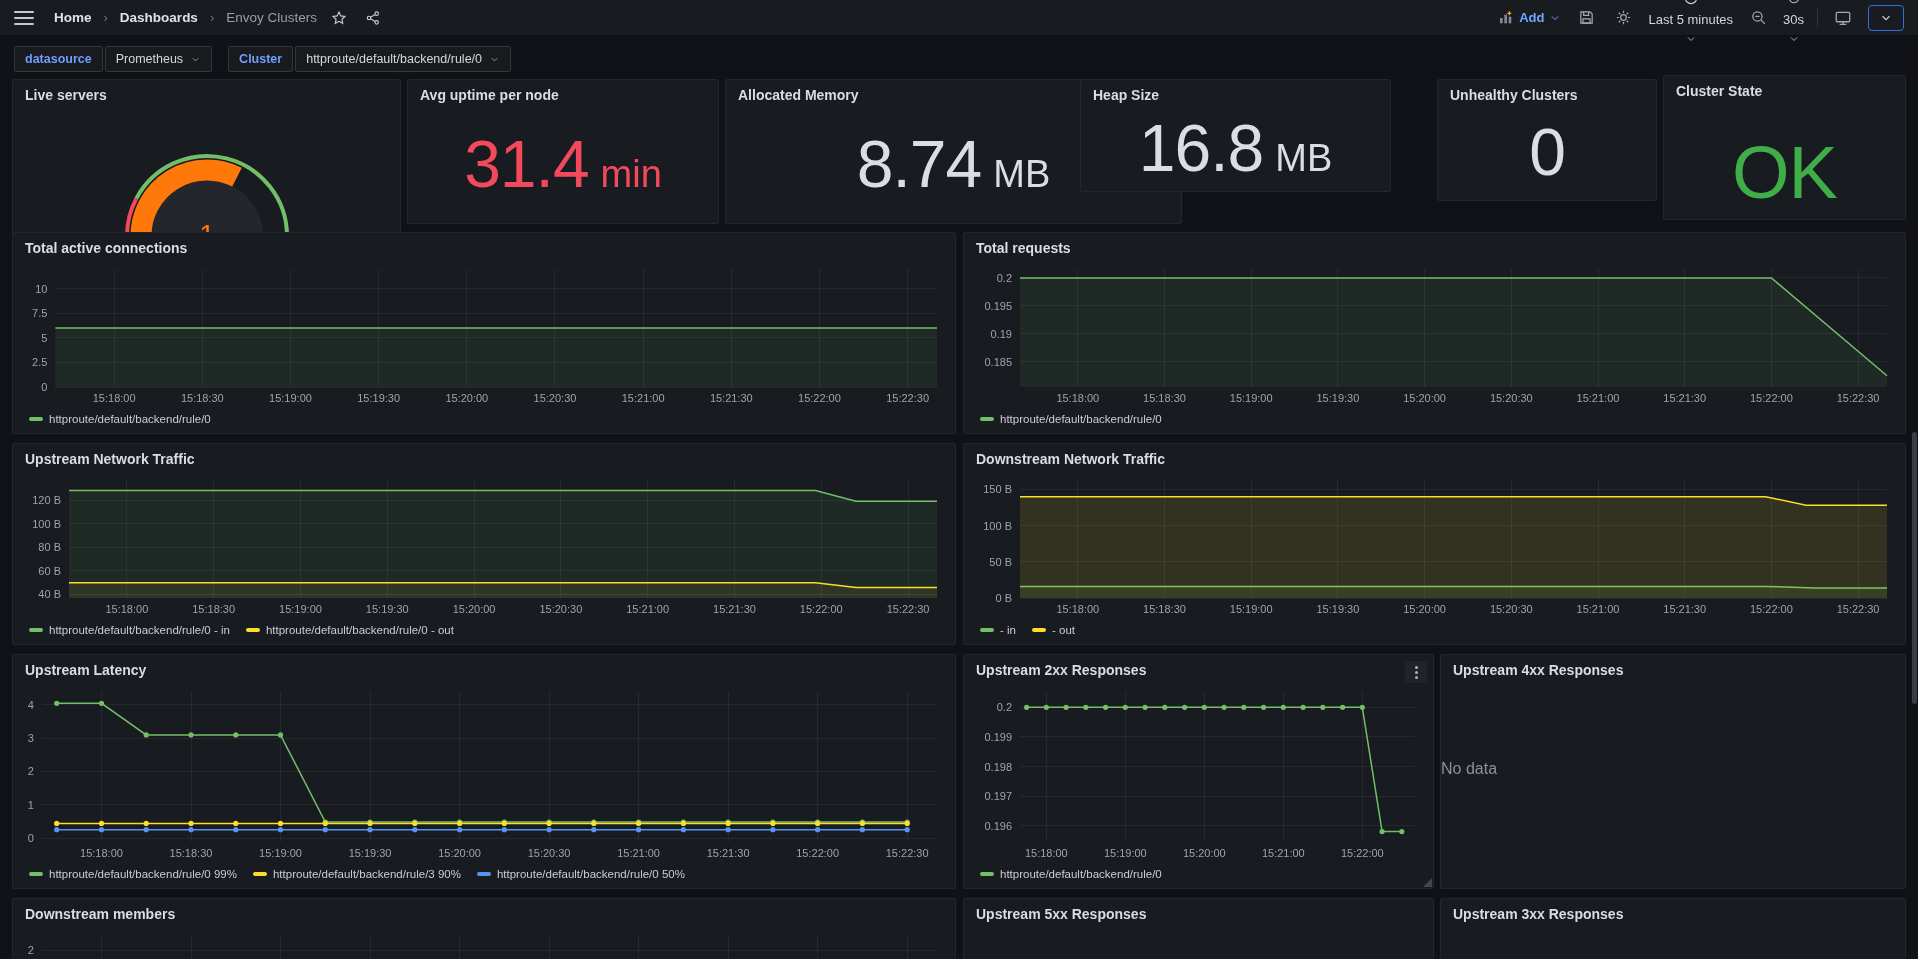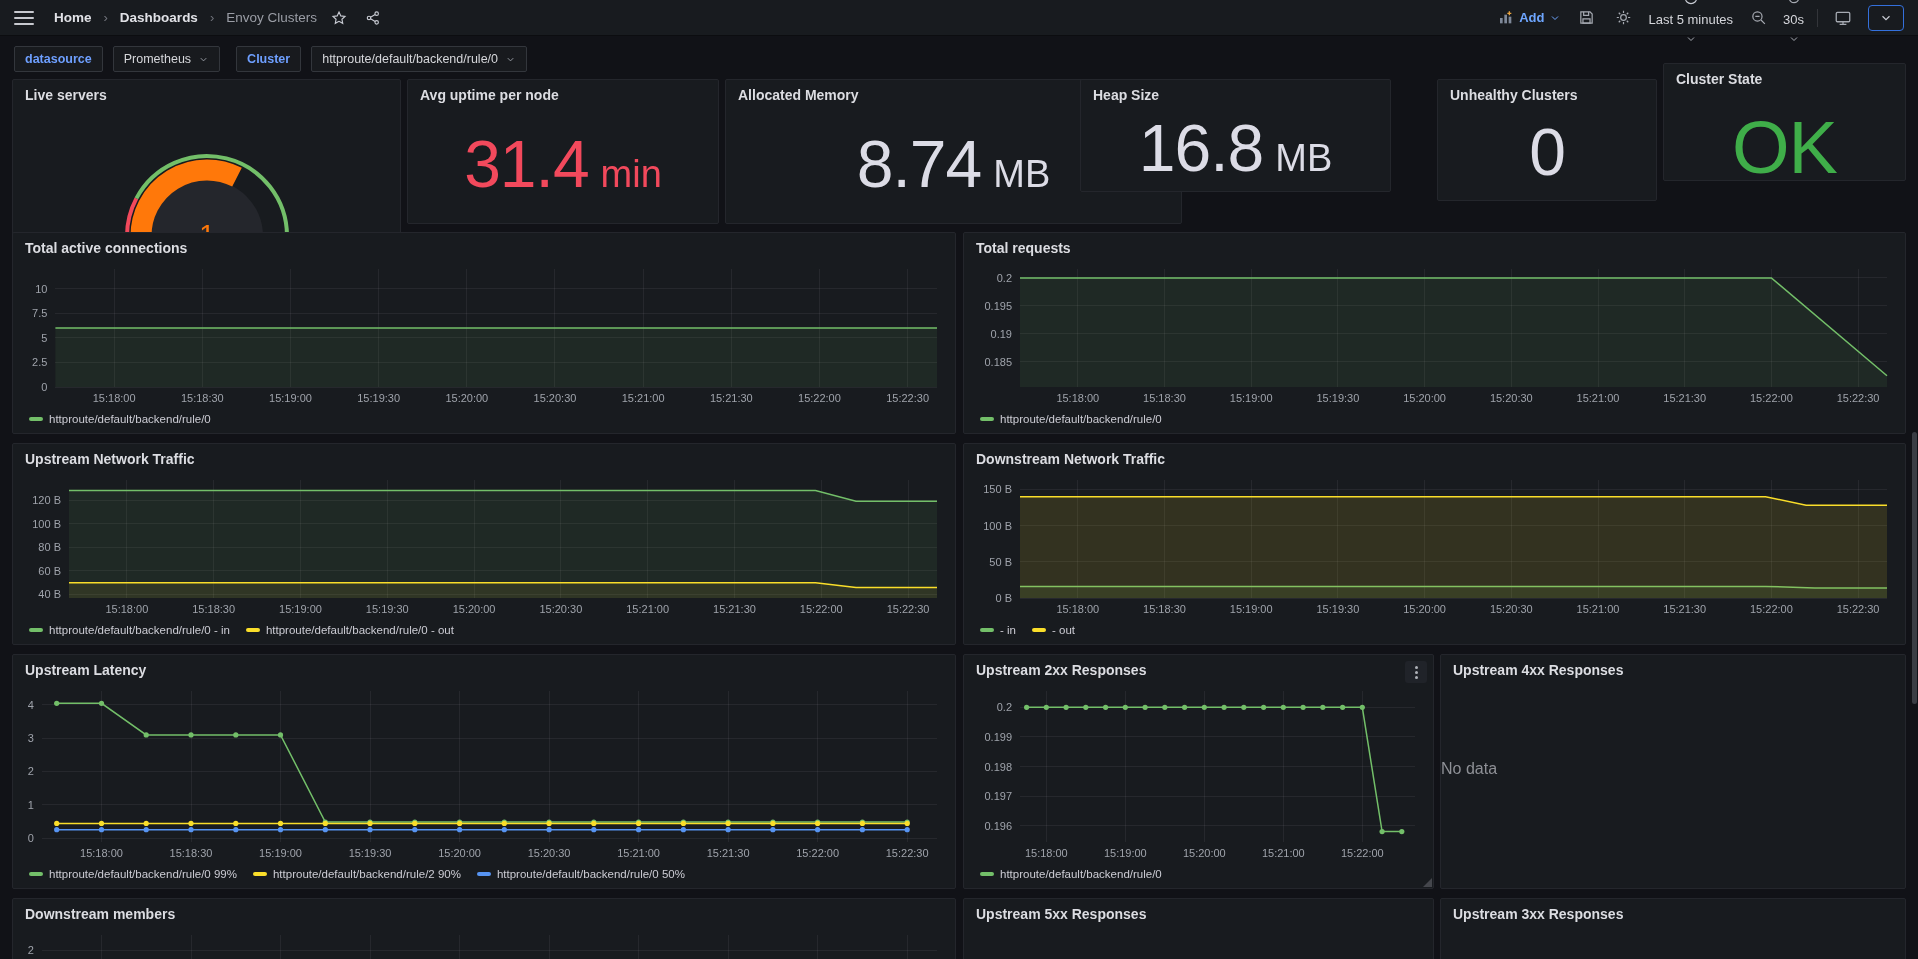--- a/index.html
+++ b/index.html
@@ -20,21 +20,21 @@
   .add-group { display:flex; align-items:center; gap:5px; cursor:pointer; }
   .add-label { color:#6ea6ff; font-size:13px; font-weight:700; }
   .time-group, .refresh-group { display:flex; align-items:center; gap:6px; cursor:pointer;flex-direction:column; }
   .time-label, .refresh-label { color:#d5d6db; font-size:13px; }
   .nav-divider { width:1px; height:18px; background:#33353a; }
   .chev-btn { width:36px; height:26px; border:1px solid #3470dc; border-radius:4px;
               display:flex; align-items:center; justify-content:center; cursor:pointer; background:transparent; }
 
   
   .filterbar { position:absolute; left:14px; top:46px; display:flex; gap:16px; }
-  .filter-pair { display:flex; gap:10px; }
+  .filter-pair { display:flex; gap:2px; }
   .chip { height:26px; display:flex; align-items:center; gap:7px; padding:0 10px; background:#181a1e;
           border:1px solid #33363c; border-radius:2px; font-size:12.5px; cursor:pointer; }
   .chip .key { color:#6e9fff; font-weight:700; }
   .chip .val { color:#d6d7db; }
 
   
   .panel { position:absolute; background:#181b1f; border:1px solid #24262c; border-radius:2px; }
   .panel-title { position:absolute; left:12px; top:7px; font-size:14px; font-weight:700; color:#dcdde2; cursor:pointer; white-space:nowrap; }
   .stat-body { position:absolute; left:0; right:0; top:24px; bottom:0; display:flex; align-items:center; justify-content:center; }
   .stat-value { display:flex; align-items:baseline; gap:12px; font-weight:500; }
@@ -231,21 +231,21 @@
 
   <div class="panel" style="left:1437px;top:79px;width:220px;height:122px;">
     <div class="panel-title">Unhealthy Clusters</div>
     <div class="stat-body">
         <div class="stat-value c-white">
       <span class="stat-num">0</span>
     </div>
       </div>
   </div>
 
-  <div class="panel" style="left:1663px;top:63px;width:243px;height:118px;">
+  <div class="panel" style="left:1663px;top:75px;width:243px;height:145px;">
     <div class="panel-title">Cluster State</div>
     <div class="stat-body">
         <div class="stat-value c-green">
       <span class="stat-num" style="font-size:74px;">OK</span>
     </div>
       </div>
   </div>
 
   <div class="panel" style="left:12px;top:232px;width:944px;height:202px;">
     <div class="panel-title">Total active connections</div>
@@ -528,21 +528,21 @@
           <circle cx="843.4" cy="144.7" r="2.6" fill="#5794f2"></circle>
           <circle cx="888.2" cy="144.7" r="2.6" fill="#5794f2"></circle>
         </svg></div>
     <div class="legend">
         <span class="legend-item">
           <span class="legend-dash" style="background: rgb(115, 191, 105);"></span>
           <span>httproute/default/backend/rule/0 99%</span>
         </span>
         <span class="legend-item">
           <span class="legend-dash" style="background: rgb(250, 222, 42);"></span>
-          <span>httproute/default/backend/rule/2 90%</span>
+          <span>httproute/default/backend/rule/3 90%</span>
         </span>
         <span class="legend-item">
           <span class="legend-dash" style="background: rgb(87, 148, 242);"></span>
           <span>httproute/default/backend/rule/0 50%</span>
         </span>
       </div>
   </div>
 
   <div class="panel" style="left:963px;top:654px;width:471px;height:235px;">
     <div class="panel-title">Upstream 2xx Responses</div>

